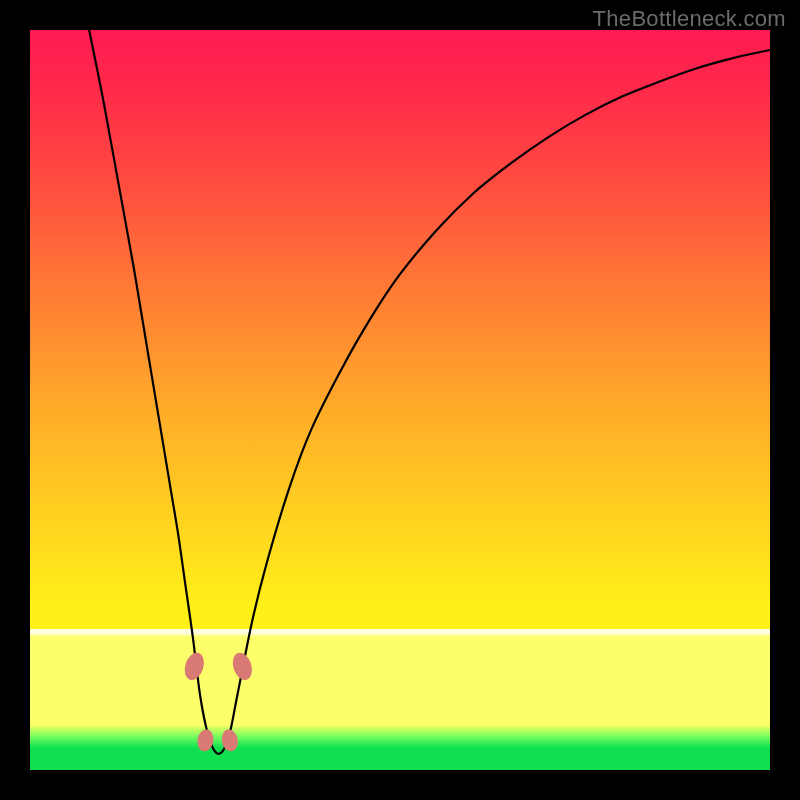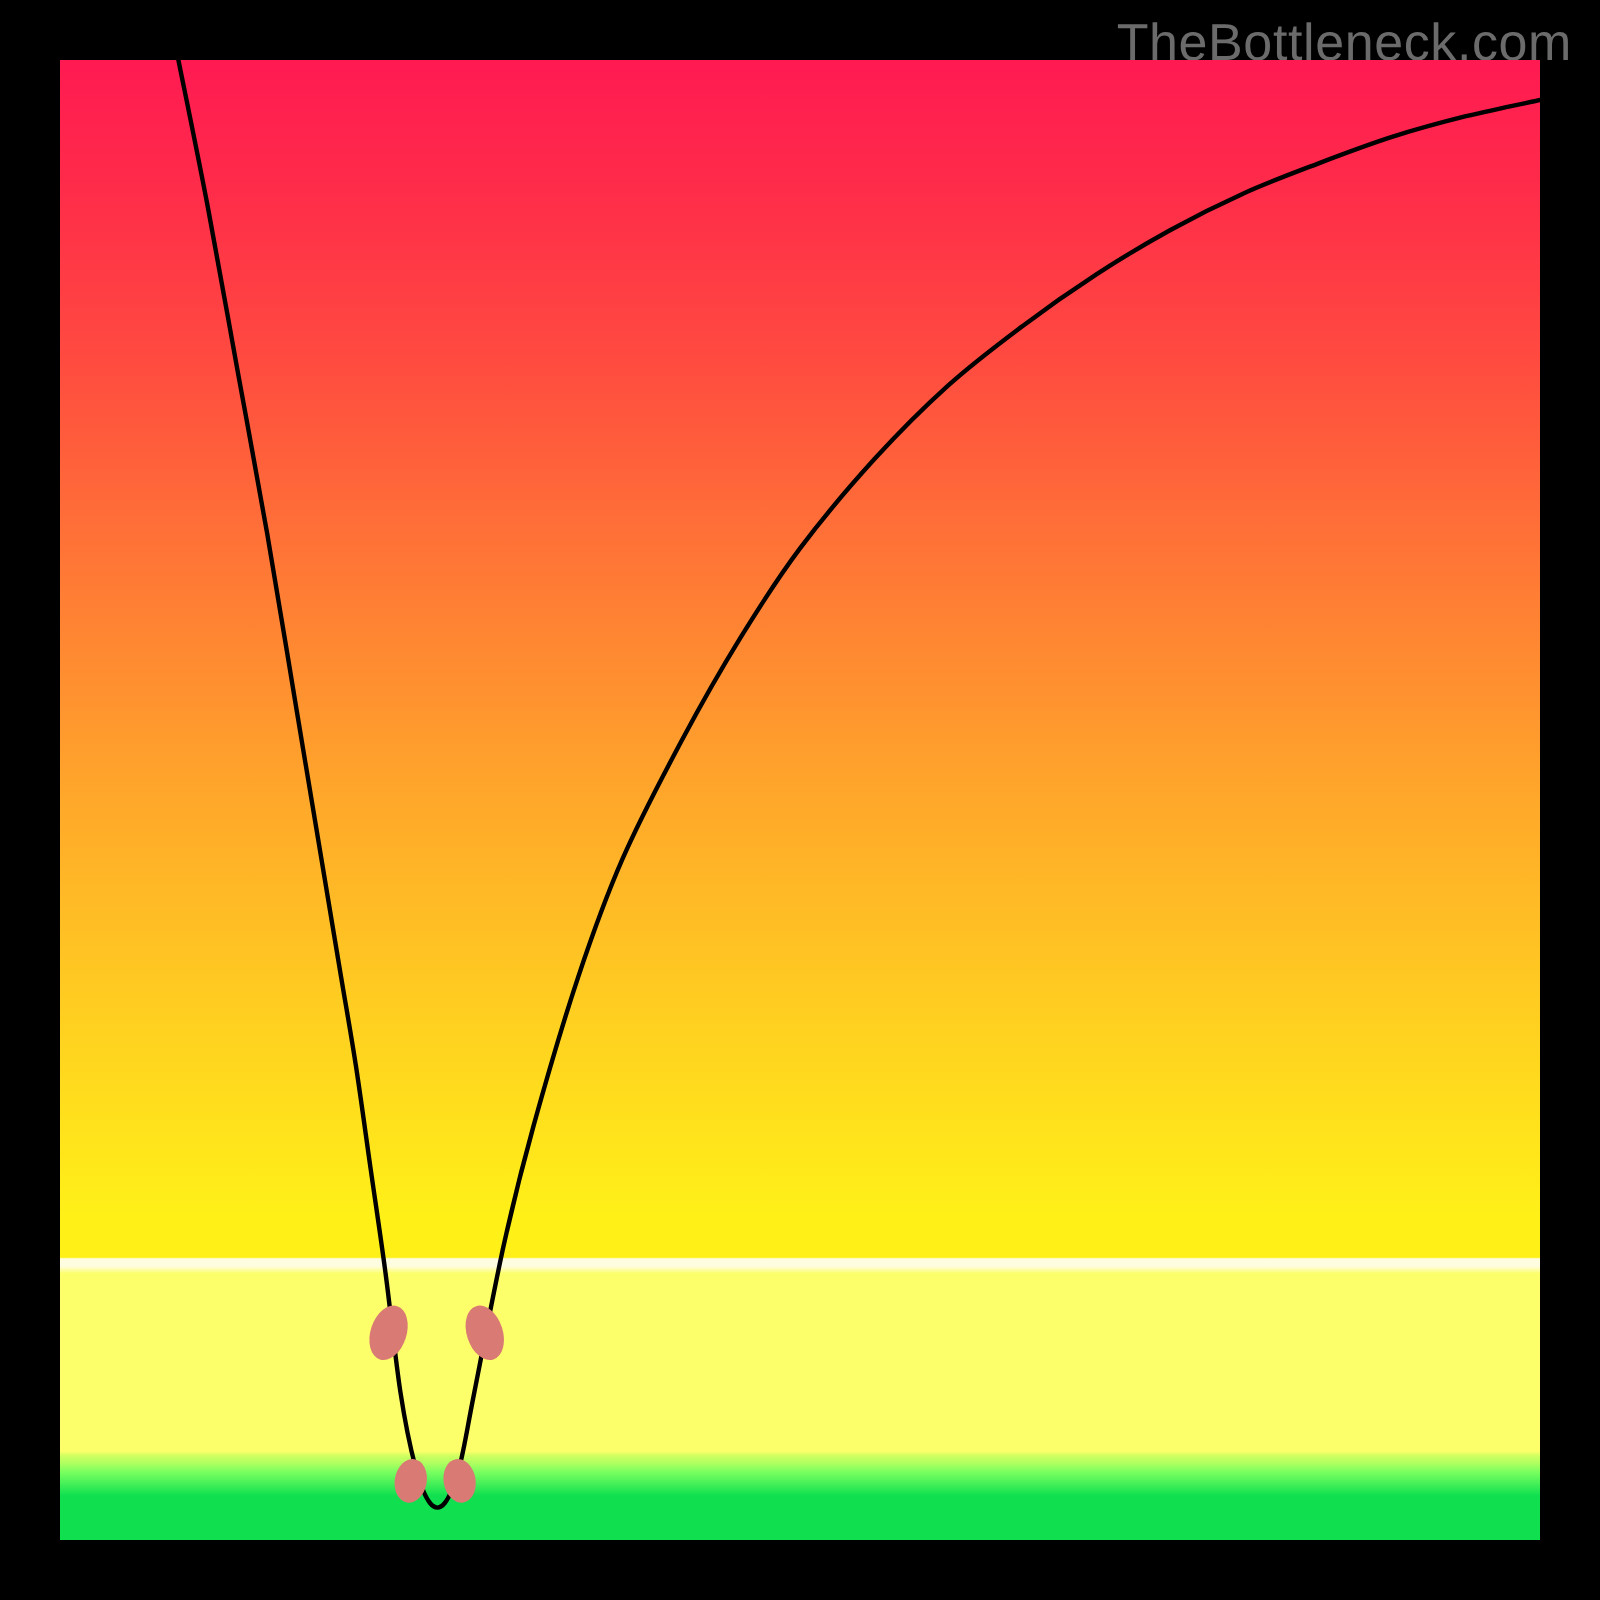--- a/index.html
+++ b/index.html
@@ -35,21 +35,21 @@
       #7aff60 95.4%,
       #10e050 97%,
       #10e050 100%
     );
   }
   .watermark {
     position: absolute;
     top: 6px;
     right: 14px;
     color: #6b6b6b;
-    font-size: 26px;
+    font-size: 22px;
     letter-spacing: 0.3px;
     user-select: none;
   }
   .plot {
     position: absolute;
     left: 0;
     top: 0;
     width: 740px;
     height: 740px;
   }

